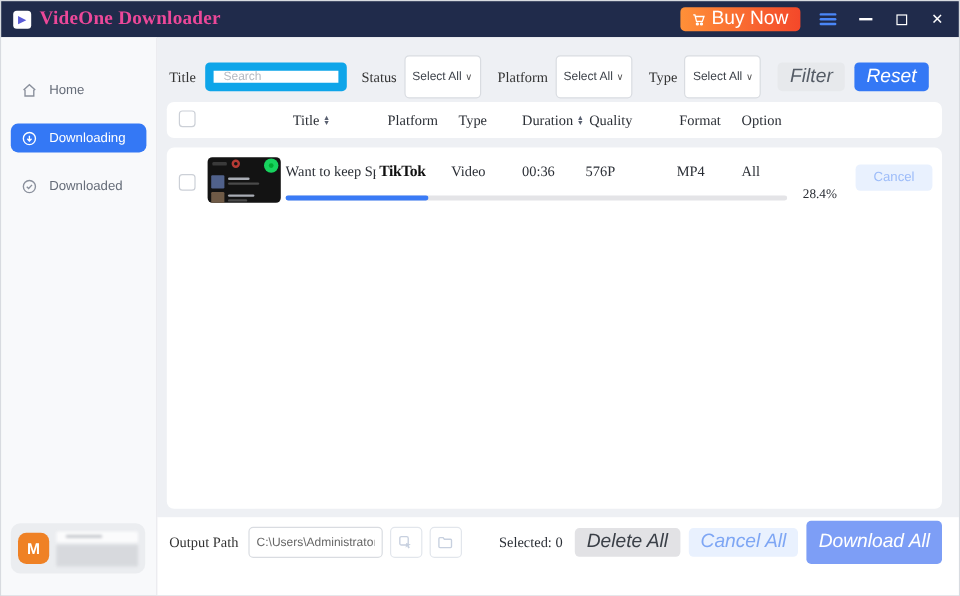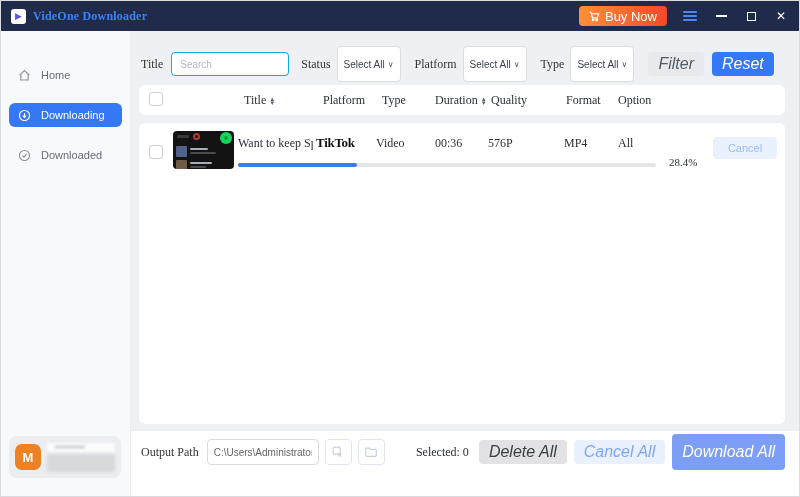--- a/index.html
+++ b/index.html
@@ -4,23 +4,23 @@
 <style>
   * { margin:0; padding:0; box-sizing:border-box; }
   html,body { width:800px; height:497px; overflow:hidden; }
   body { font-family:"Liberation Sans", sans-serif; background:#eef0f4; }
   .window { width:800px; height:497px; display:flex; flex-direction:column; border:1px solid #d8dbe0; }
 
   
   .titlebar { height:30px; background:#202b4b; display:flex; align-items:center; padding:0 10px; flex-shrink:0; }
   .logo { width:15px; height:15px; background:#fff; border-radius:3px; display:flex; align-items:center; justify-content:center; margin-right:7px; }
   .logo span { color:#5b5bd6; font-size:9px; line-height:1; }
-  .app-title { color:#3b82f6; font-family:"Liberation Serif", serif; font-size:12px; font-weight:bold; letter-spacing:.2px; }
+  .app-title { color:#ec4899; font-family:"Liberation Serif", serif; font-size:16px; font-weight:bold; letter-spacing:.2px; }
   .titlebar-right { margin-left:auto; display:flex; align-items:center; gap:14px; }
-  .buy-now { display:flex; align-items:center; gap:5px; background:linear-gradient(90deg,#ff9038,#f4482a); color:#fff; border:none; border-radius:4px; height:20px; padding:0 10px; font-size:13px; cursor:pointer; }
+  .buy-now { display:flex; align-items:center; gap:5px; background:linear-gradient(90deg,#ff9038,#f4482a); color:#fff; border:none; border-radius:4px; height:20px; padding:0 10px; font-size:16px; cursor:pointer; }
   .hamburger { display:flex; flex-direction:column; gap:2px; cursor:pointer; padding:2px; }
   .hamburger i { display:block; width:14px; height:2px; background:#4a86f7; border-radius:1px; }
   .winbtn { color:#fff; width:16px; height:16px; display:flex; align-items:center; justify-content:center; cursor:pointer; font-size:12px; }
   .minimize-bar { width:11px; height:2px; background:#fff; }
   .maximize-box { width:9px; height:9px; border:1.5px solid #fff; }
 
   
   .body { flex:1; display:flex; min-height:0; }
 
   
@@ -36,21 +36,21 @@
   .redacted .r1 { height:9px; background:#fbfbfc; border-radius:1px; margin-bottom:2px; position:relative; }
   .redacted .r1 i { position:absolute; top:3px; left:8px; width:30px; height:2px; background:#b9bcc2; display:block; }
   .redacted .r2 { height:18px; background:#d7d9dd; border-radius:1px; }
 
   
   .main { flex:1; background:#eef0f4; display:flex; flex-direction:column; min-width:0; }
 
   
   .filter-row { height:54px; display:flex; align-items:center; padding:12px 14px 0 10px; flex-shrink:0; }
   .flabel { font-family:"Liberation Serif", serif; font-size:12px; color:#333; }
-  .search-input { width:118px; height:24px; margin:0 12px 0 8px; border:1px solid #0ea5e9; border-radius:4px; background:#fff; padding:0 8px; font-size:10px; color:#333; outline:none; }
+  .search-input { width:118px; height:24px; margin:0 12px 0 8px; border:7px solid #0ea5e9; border-radius:4px; background:#fff; padding:0 8px; font-size:10px; color:#333; outline:none; }
   .search-input::placeholder { color:#b4b9c2; }
   .select-btn { height:36px; margin:0 14px 0 6px; background:#fff; border:1px solid #d9dce1; border-radius:4px; font-size:10px; color:#3a3f47; padding:0 6px; display:flex; align-items:center; gap:3px; cursor:pointer; }
   .select-btn .chev { font-size:8px; color:#555; }
   .btn { height:24px; border:none; border-radius:4px; font-size:16px; padding:0 10px; cursor:pointer;font-style:italic; }
   .btn-filter { background:#e7e9ec; color:#555c66; margin-right:8px; }
   .btn-reset { background:#3478f5; color:#fff; }
 
   
   .table-header { height:30px; margin:0 14px 8px 8px; background:#fff; border-radius:6px; position:relative; flex-shrink:0; }
   .hcell { position:absolute; top:8px; font-family:"Liberation Serif", serif; font-size:12px; color:#2b2f36; display:flex; align-items:center; }

